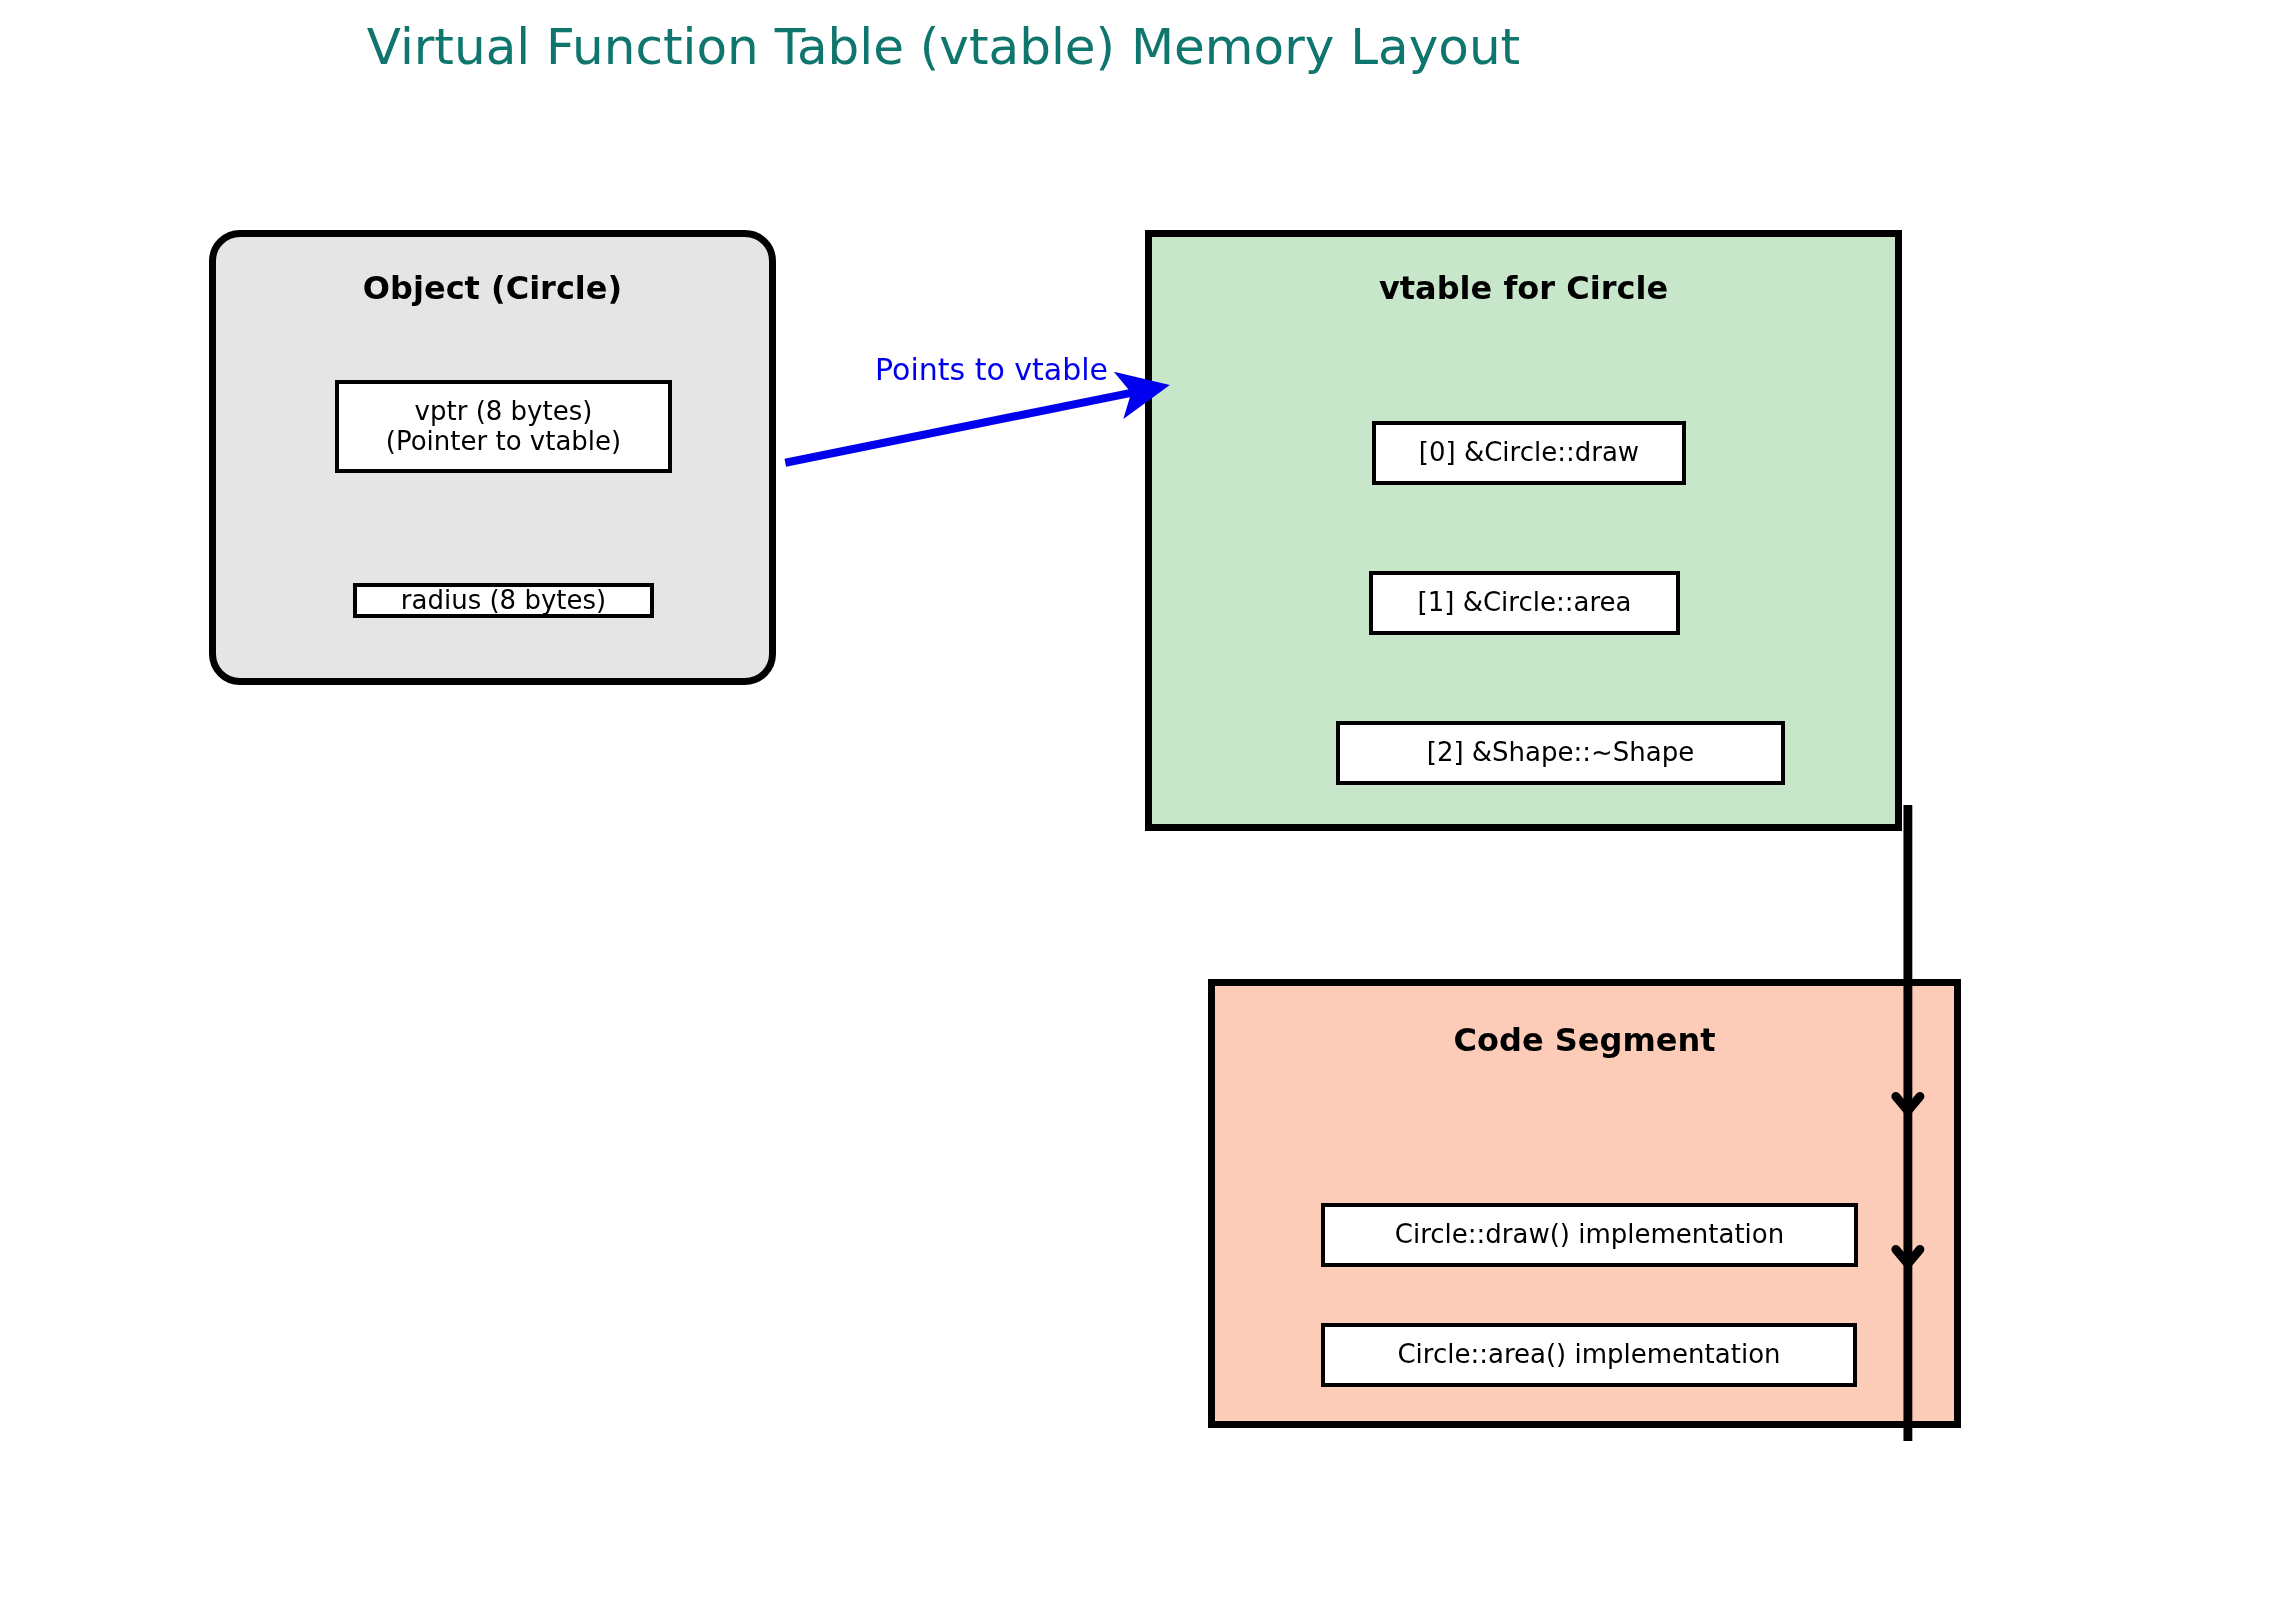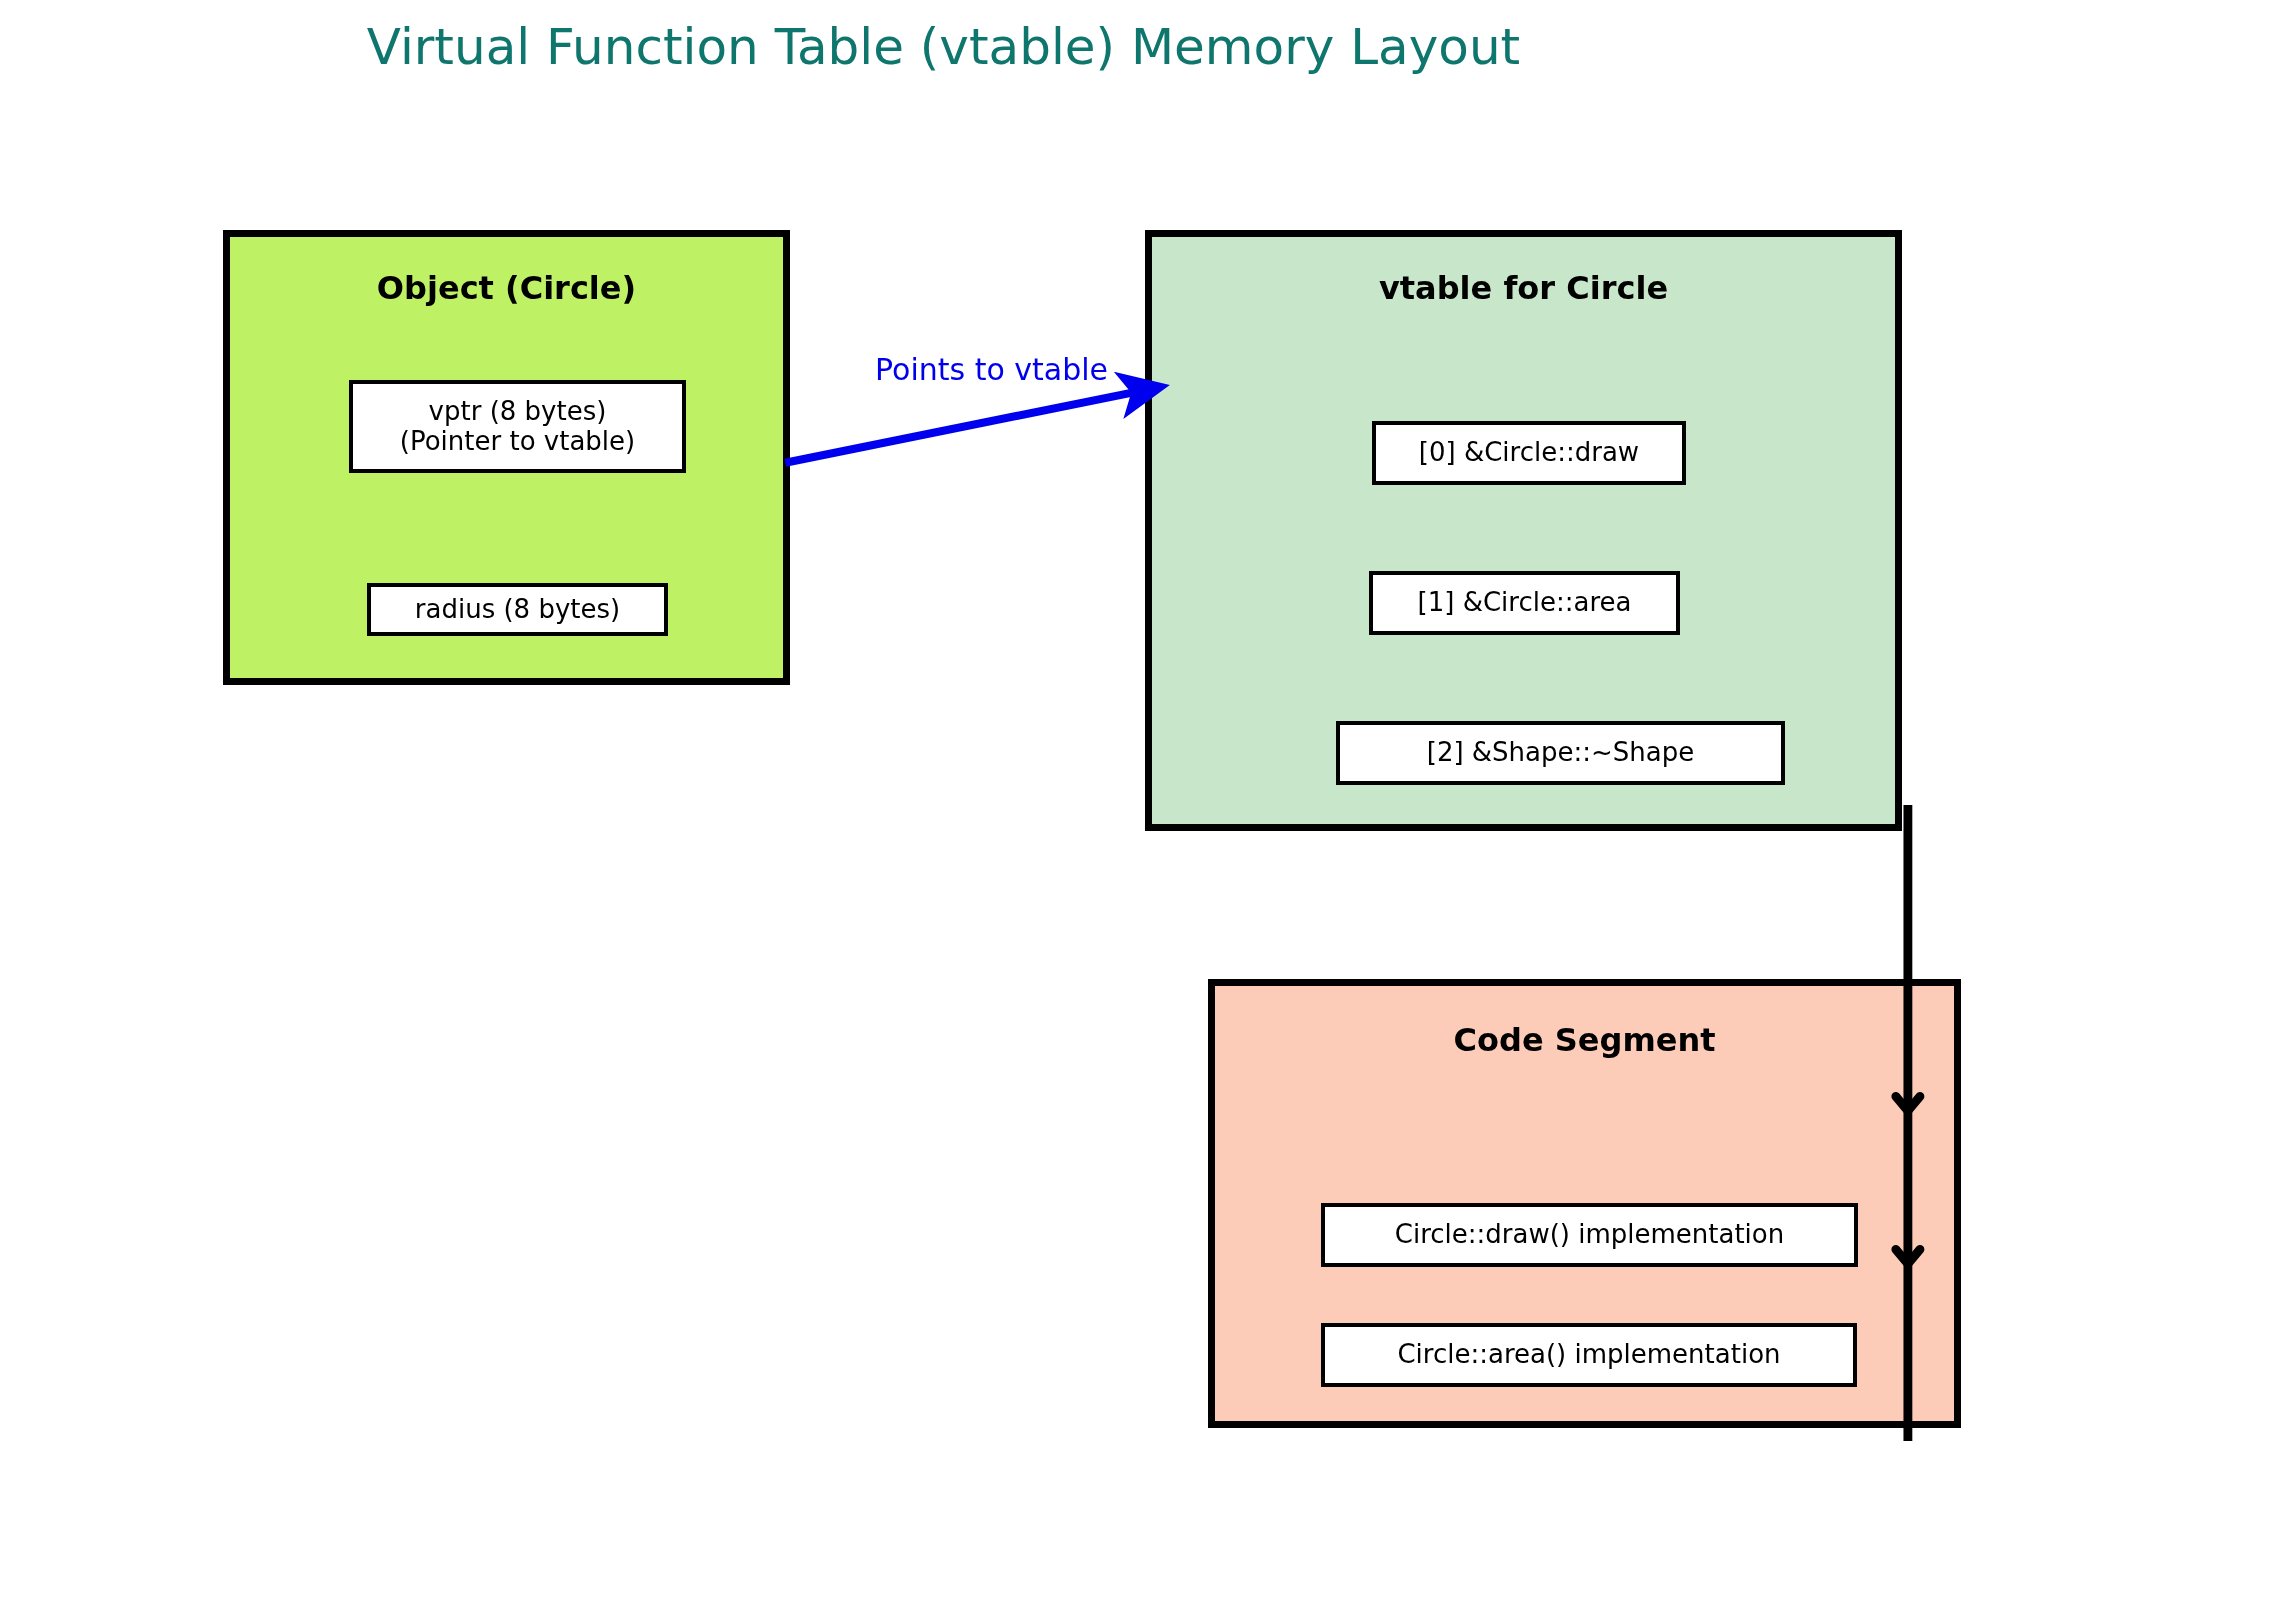--- a/index.html
+++ b/index.html
@@ -54,38 +54,39 @@
     justify-content: center;
     text-align: center;
     font-size: 26px;
     line-height: 1.12;
     color: #000000;
     white-space: pre-line;
     padding: 1.6px 8px;
   }
   
   #object-region {
-    left: 223px;
+    left: 209px;
     top: 230px;
     width: 567px;
     height: 455px;
-    background: #bef264;
+    background: #e5e5e5;
+    border-radius: 31px;
   }
   #object-region .region-title { top: 32px; }
   #slot-vptr {
     left: 119px;
     top: 143px;
     width: 337px;
     height: 93px;
   }
   #slot-radius {
     left: 137px;
     top: 346px;
     width: 301px;
-    height: 53px;
+    height: 35px;
   }
   
   #vtable-region {
     left: 1145px;
     top: 230px;
     width: 757px;
     height: 601px;
     background: #C8E6C9;
   }
   #vtable-region .region-title { top: 32px; }

